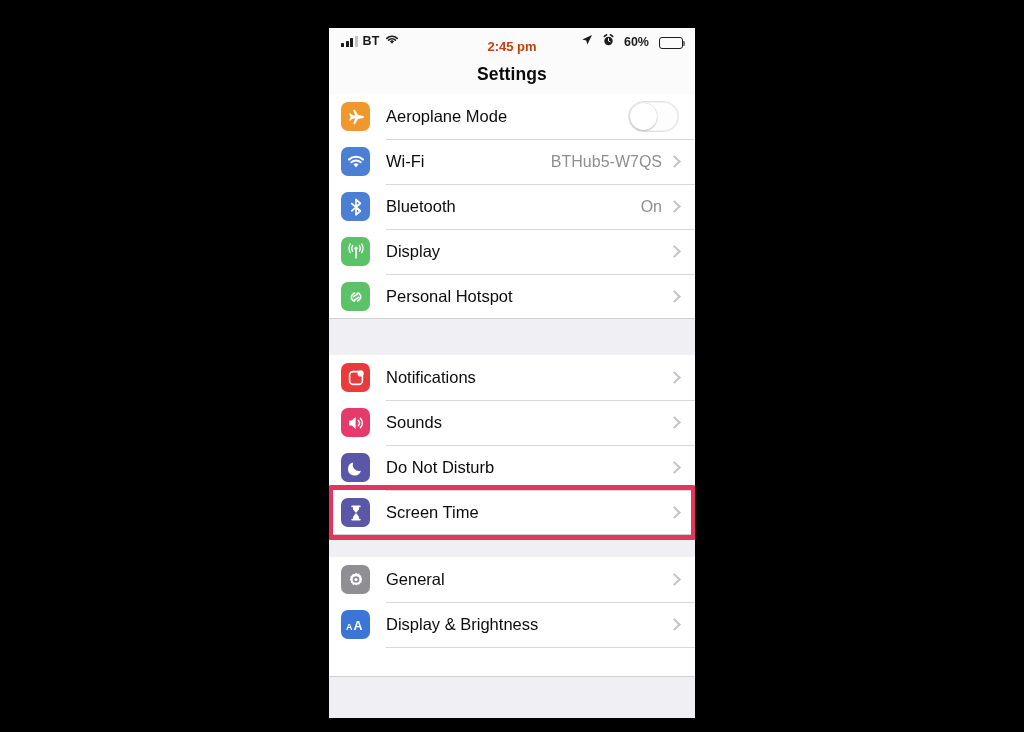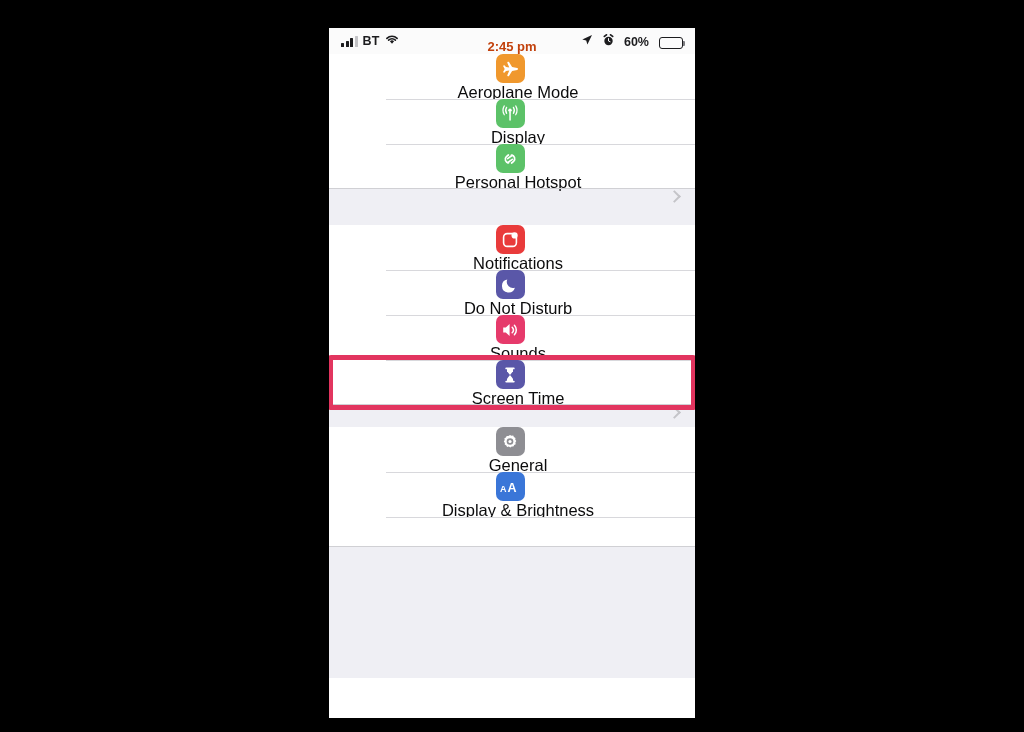--- a/index.html
+++ b/index.html
@@ -77,21 +77,20 @@
   .group { background: #ffffff; position: relative; }
   .gap { height: 36px; background: #efeff4; }
   .gap.small { height: 22px; }
 
   .row {
     position: relative;
     height: 45px;
     display: flex; align-items: center;
     padding-left: 12px; padding-right: 16px;
     background: #fff;
-    flex-direction: column;
   }
   .row + .row::before {
     content: ""; position: absolute; left: 57px; right: 0; top: 0;
     height: 1px; background: #d8d8dc;
   }
   .group::after {
     content: ""; position: absolute; left: 0; right: 0; bottom: 0;
     height: 1px; background: #d0d0d4;
   }
   .group::before {
@@ -197,38 +196,64 @@
             <circle cx="5.5" cy="7" r="4.2" fill="#1c1c1e"></circle>
             <path d="M1.4 2.4 L3.4 .9 M9.6 2.4 L7.6 .9" stroke="#1c1c1e" stroke-width="1.8" stroke-linecap="round"></path>
             <path d="M5.5 4.6 L5.5 7 L7.1 7.7" stroke="#fff" stroke-width="1" stroke-linecap="round" fill="none"></path>
           </svg>
         </span>
         <span class="pct">60%</span>
         <span class="battery"><span class="fill" style="width: 60%;"></span></span>
       </div>
     </div>
 
+    <div class="navbar">
+      <span class="title">Settings</span>
+    </div>
 
     <div class="scroll">
 
       <div class="group">
 
         <div class="row">
           <span class="icon" style="background:#f0982d">
             <svg width="20" height="20" viewBox="0 0 20 20">
               <path d="M17.2 9.1 L12.1 8.0 L9.0 3.1 C8.7 2.6 8.0 2.5 7.6 2.9 C7.3 3.2 7.2 3.6 7.4 4.0 L9.3 8.4 L6.0 8.1 L4.6 6.4 C4.4 6.2 4.1 6.1 3.9 6.3 L3.3 6.7 C3.1 6.9 3.1 7.1 3.2 7.3 L4.7 10.0 L3.2 12.7 C3.1 12.9 3.1 13.1 3.3 13.3 L3.9 13.7 C4.1 13.9 4.4 13.8 4.6 13.6 L6.0 11.9 L9.3 11.6 L7.4 16.0 C7.2 16.4 7.3 16.8 7.6 17.1 C8.0 17.5 8.7 17.4 9.0 16.9 L12.1 12.0 L17.2 10.9 C17.7 10.8 18.0 10.4 18.0 10.0 C18.0 9.6 17.7 9.2 17.2 9.1 Z" fill="#fff"></path>
             </svg>
           </span>
           <span class="label">Aeroplane Mode</span>
           <span class="toggle">
               <span class="knob"></span>
             </span>
         </div>
 
-
+        <div class="row">
+          <span class="icon" style="background:#4a7fd4">
+            <svg width="20" height="16" viewBox="0 0 20 16">
+              <path d="M10 13.4 L12.6 10.3 A3.9 3.9 0 0 0 7.4 10.3 Z" fill="#fff"></path>
+              <path d="M3.0 5.6 A10.2 10.2 0 0 1 17.0 5.6" stroke="#fff" stroke-width="2.1" fill="none" stroke-linecap="round"></path>
+              <path d="M5.3 8.3 A6.8 6.8 0 0 1 14.7 8.3" stroke="#fff" stroke-width="2" fill="none" stroke-linecap="round"></path>
+            </svg>
+          </span>
+          <span class="label">Wi-Fi</span>
+          <span class="value">BTHub5-W7QS</span>
+          <span class="chev"></span>
+        </div>
+
+        <div class="row">
+          <span class="icon" style="background:#4a7fd4">
+            <svg width="20" height="20" viewBox="0 0 20 20">
+              <path d="M10 2.4 L14.3 6.4 L10 10.2 L10 2.4 Z M10 10.2 L14.3 14.0 L10 17.8 L10 10.2 Z" fill="none" stroke="#fff" stroke-width="1.7" stroke-linejoin="round"></path>
+              <path d="M5.8 6.6 L14.2 14.0 M5.8 13.8 L14.2 6.4" stroke="#fff" stroke-width="1.7" stroke-linecap="round"></path>
+            </svg>
+          </span>
+          <span class="label">Bluetooth</span>
+          <span class="value">On</span>
+          <span class="chev"></span>
+        </div>
 
         <div class="row">
           <span class="icon" style="background:#5cc268">
             <svg width="20" height="20" viewBox="0 0 20 20">
               <rect x="9.3" y="7.5" width="1.5" height="9.2" rx=".7" fill="#fff"></rect>
               <circle cx="10" cy="6.3" r="1.7" fill="#fff"></circle>
               <path d="M6.6 3.4 A5.4 5.4 0 0 0 6.6 9.3" stroke="#fff" stroke-width="1.3" fill="none" stroke-linecap="round"></path>
               <path d="M13.4 3.4 A5.4 5.4 0 0 1 13.4 9.3" stroke="#fff" stroke-width="1.3" fill="none" stroke-linecap="round"></path>
               <path d="M4.3 1.9 A8.4 8.4 0 0 0 4.3 10.8" stroke="#fff" stroke-width="1.2" fill="none" stroke-linecap="round"></path>
               <path d="M15.7 1.9 A8.4 8.4 0 0 1 15.7 10.8" stroke="#fff" stroke-width="1.2" fill="none" stroke-linecap="round"></path>
@@ -262,38 +287,38 @@
               <rect x="4.6" y="4.6" width="12.8" height="12.8" rx="3.6" fill="none" stroke="#fff" stroke-width="1.6"></rect>
               <circle cx="15.6" cy="6.4" r="3.1" fill="#fff"></circle>
               <circle cx="15.6" cy="6.4" r="4.1" fill="#e93b3b" opacity="0"></circle>
             </svg>
           </span>
           <span class="label">Notifications</span>
           <span class="chev"></span>
         </div>
 
         <div class="row">
-          <span class="icon" style="background:#5a57a8">
-            <svg width="20" height="20" viewBox="0 0 20 20">
-              <path d="M14.9 12.7 A6.2 6.2 0 0 1 7.3 4.4 A6.6 6.6 0 1 0 14.9 12.7 Z" fill="#fff"></path>
-            </svg>
-          </span>
-          <span class="label">Do Not Disturb</span>
-          <span class="chev"></span>
-        </div>
-
-        <div class="row">
           <span class="icon" style="background:#e63a6b">
             <svg width="20" height="20" viewBox="0 0 20 20">
               <path d="M9.6 4.0 L5.8 7.4 L3.2 7.4 L3.2 12.6 L5.8 12.6 L9.6 16.0 Z" fill="#fff"></path>
               <path d="M12.2 7.2 A4.1 4.1 0 0 1 12.2 12.8" stroke="#fff" stroke-width="1.5" fill="none" stroke-linecap="round"></path>
               <path d="M14.4 5.2 A7.0 7.0 0 0 1 14.4 14.8" stroke="#fff" stroke-width="1.5" fill="none" stroke-linecap="round"></path>
             </svg>
           </span>
           <span class="label">Sounds</span>
+          <span class="chev"></span>
+        </div>
+
+        <div class="row">
+          <span class="icon" style="background:#5a57a8">
+            <svg width="20" height="20" viewBox="0 0 20 20">
+              <path d="M14.9 12.7 A6.2 6.2 0 0 1 7.3 4.4 A6.6 6.6 0 1 0 14.9 12.7 Z" fill="#fff"></path>
+            </svg>
+          </span>
+          <span class="label">Do Not Disturb</span>
           <span class="chev"></span>
         </div>
 
         <div class="row">
           <span class="icon" style="background:#5a57a8">
             <svg width="20" height="20" viewBox="0 0 20 20">
               <path d="M6.2 3.4 L13.8 3.4 M6.2 16.6 L13.8 16.6" stroke="#fff" stroke-width="1.8" stroke-linecap="round"></path>
               <path d="M7.0 3.6 L7.0 6.2 L10 10 L13 6.2 L13 3.6 Z" fill="#fff"></path>
               <path d="M7.0 16.4 L7.0 13.8 L10 10 L13 13.8 L13 16.4 Z" fill="#fff"></path>
             </svg>

